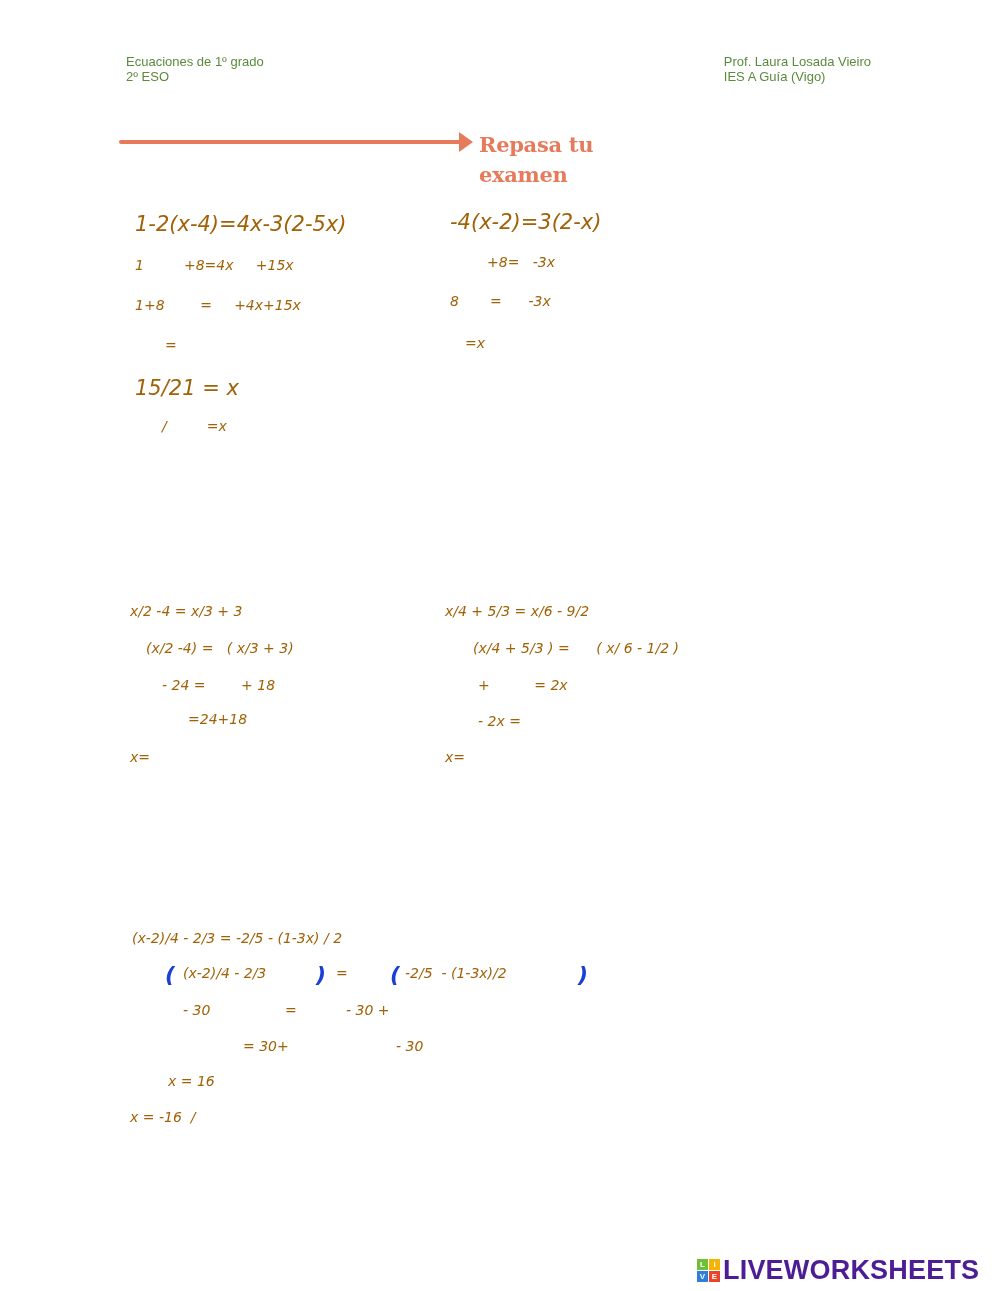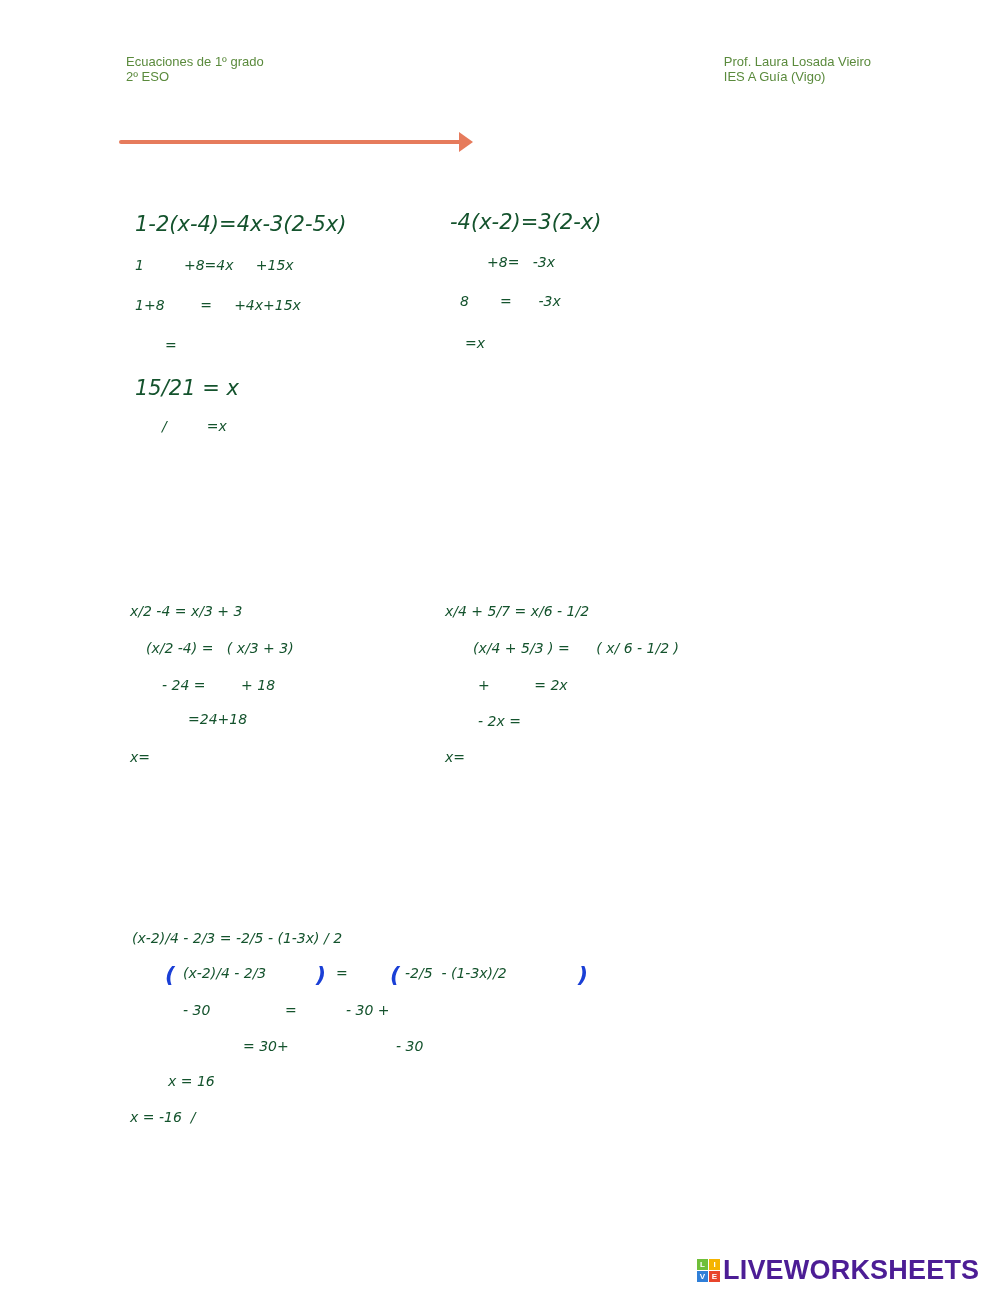--- a/index.html
+++ b/index.html
@@ -26,21 +26,21 @@
     }
     .title-text {
       position: absolute; left: 360px; top: 0px;
       color: #e67b5c; font-family: "DejaVu Serif", serif; font-weight: bold;
       font-size: 21px; line-height: 30px; letter-spacing: -0.3px;
     }
 
     .hw {
       position: absolute;
       font-family: "DejaVu Sans", sans-serif; font-style: oblique;
-      color: #14532d; white-space: pre;
+      color: #a16207; white-space: pre;
     }
     .big { font-size: 21px; }
     .med { font-size: 14px; }
     .blue { color: #1a3fd6; font-size: 22px; font-weight: bold; }
 
     .logo { position: absolute; left: 697px; top: 1256px; height: 28px; display: flex; align-items: center; }
     .logo-tiles { display: grid; grid-template-columns: 11px 11px; grid-template-rows: 11px 11px; gap: 1px; margin-right: 3px; }
     .tile { font-size: 8px; font-weight: bold; color: #fff; display: flex; align-items: center; justify-content: center; font-family: "Liberation Sans", sans-serif; }
     .logo-text { font-family: "Liberation Sans", sans-serif; font-weight: bold; font-size: 27px; color: #4c1d95; letter-spacing: 0.2px; }
   </style>
@@ -52,48 +52,49 @@
   <div>2º ESO</div>
 </div>
 <div class="header-right">
   <div>Prof. Laura Losada Vieiro</div>
   <div>IES A Guía (Vigo)</div>
 </div>
 
 <div class="title-bar">
   <div class="title-line"></div>
   <div class="title-arrowhead"></div>
+  <div class="title-text">Repasa tu examen</div>
 </div>
 
 <div>
   <div class="hw big" style="left:135px;top:212px;">1-2(x-4)=4x-3(2-5x)</div>
   <div class="hw med" style="left:135px;top:257px;">1         +8=4x     +15x</div>
   <div class="hw med" style="left:135px;top:297px;">1+8        =     +4x+15x</div>
   <div class="hw med" style="left:165px;top:337px;">=</div>
   <div class="hw big" style="left:135px;top:376px;">15/21 = x</div>
   <div class="hw med" style="left:162px;top:418px;">/         =x</div>
 </div>
 
 <div>
   <div class="hw big" style="left:450px;top:210px;">-4(x-2)=3(2-x)</div>
   <div class="hw med" style="left:487px;top:254px;">+8=   -3x</div>
-  <div class="hw med" style="left:460px;top:293px;">8       =      -3x</div>
+  <div class="hw med" style="left:450px;top:293px;">8       =      -3x</div>
   <div class="hw med" style="left:465px;top:335px;">=x</div>
 </div>
 
 <div>
   <div class="hw med" style="left:130px;top:603px;">x/2 -4 = x/3 + 3</div>
   <div class="hw med" style="left:146px;top:640px;font-style:italic;">(x/2 -4) =   ( x/3 + 3)</div>
   <div class="hw med" style="left:162px;top:677px;">- 24 =        + 18</div>
   <div class="hw med" style="left:188px;top:711px;">=24+18</div>
   <div class="hw med" style="left:130px;top:749px;">x=</div>
 </div>
 
 <div>
-  <div class="hw med" style="left:445px;top:603px;">x/4 + 5/7 = x/6 - 1/2</div>
+  <div class="hw med" style="left:445px;top:603px;">x/4 + 5/3 = x/6 - 9/2</div>
   <div class="hw med" style="left:473px;top:640px;">(x/4 + 5/3 ) =      ( x/ 6 - 1/2 )</div>
   <div class="hw med" style="left:478px;top:677px;">+          = 2x</div>
   <div class="hw med" style="left:478px;top:713px;">- 2x =</div>
   <div class="hw med" style="left:445px;top:749px;">x=</div>
 </div>
 
 <div>
   <div class="hw med" style="left:132px;top:930px;">(x-2)/4 - 2/3 = -2/5 - (1-3x) / 2</div>
 
   <div class="hw blue" style="left:165px;top:962px;">(</div>

